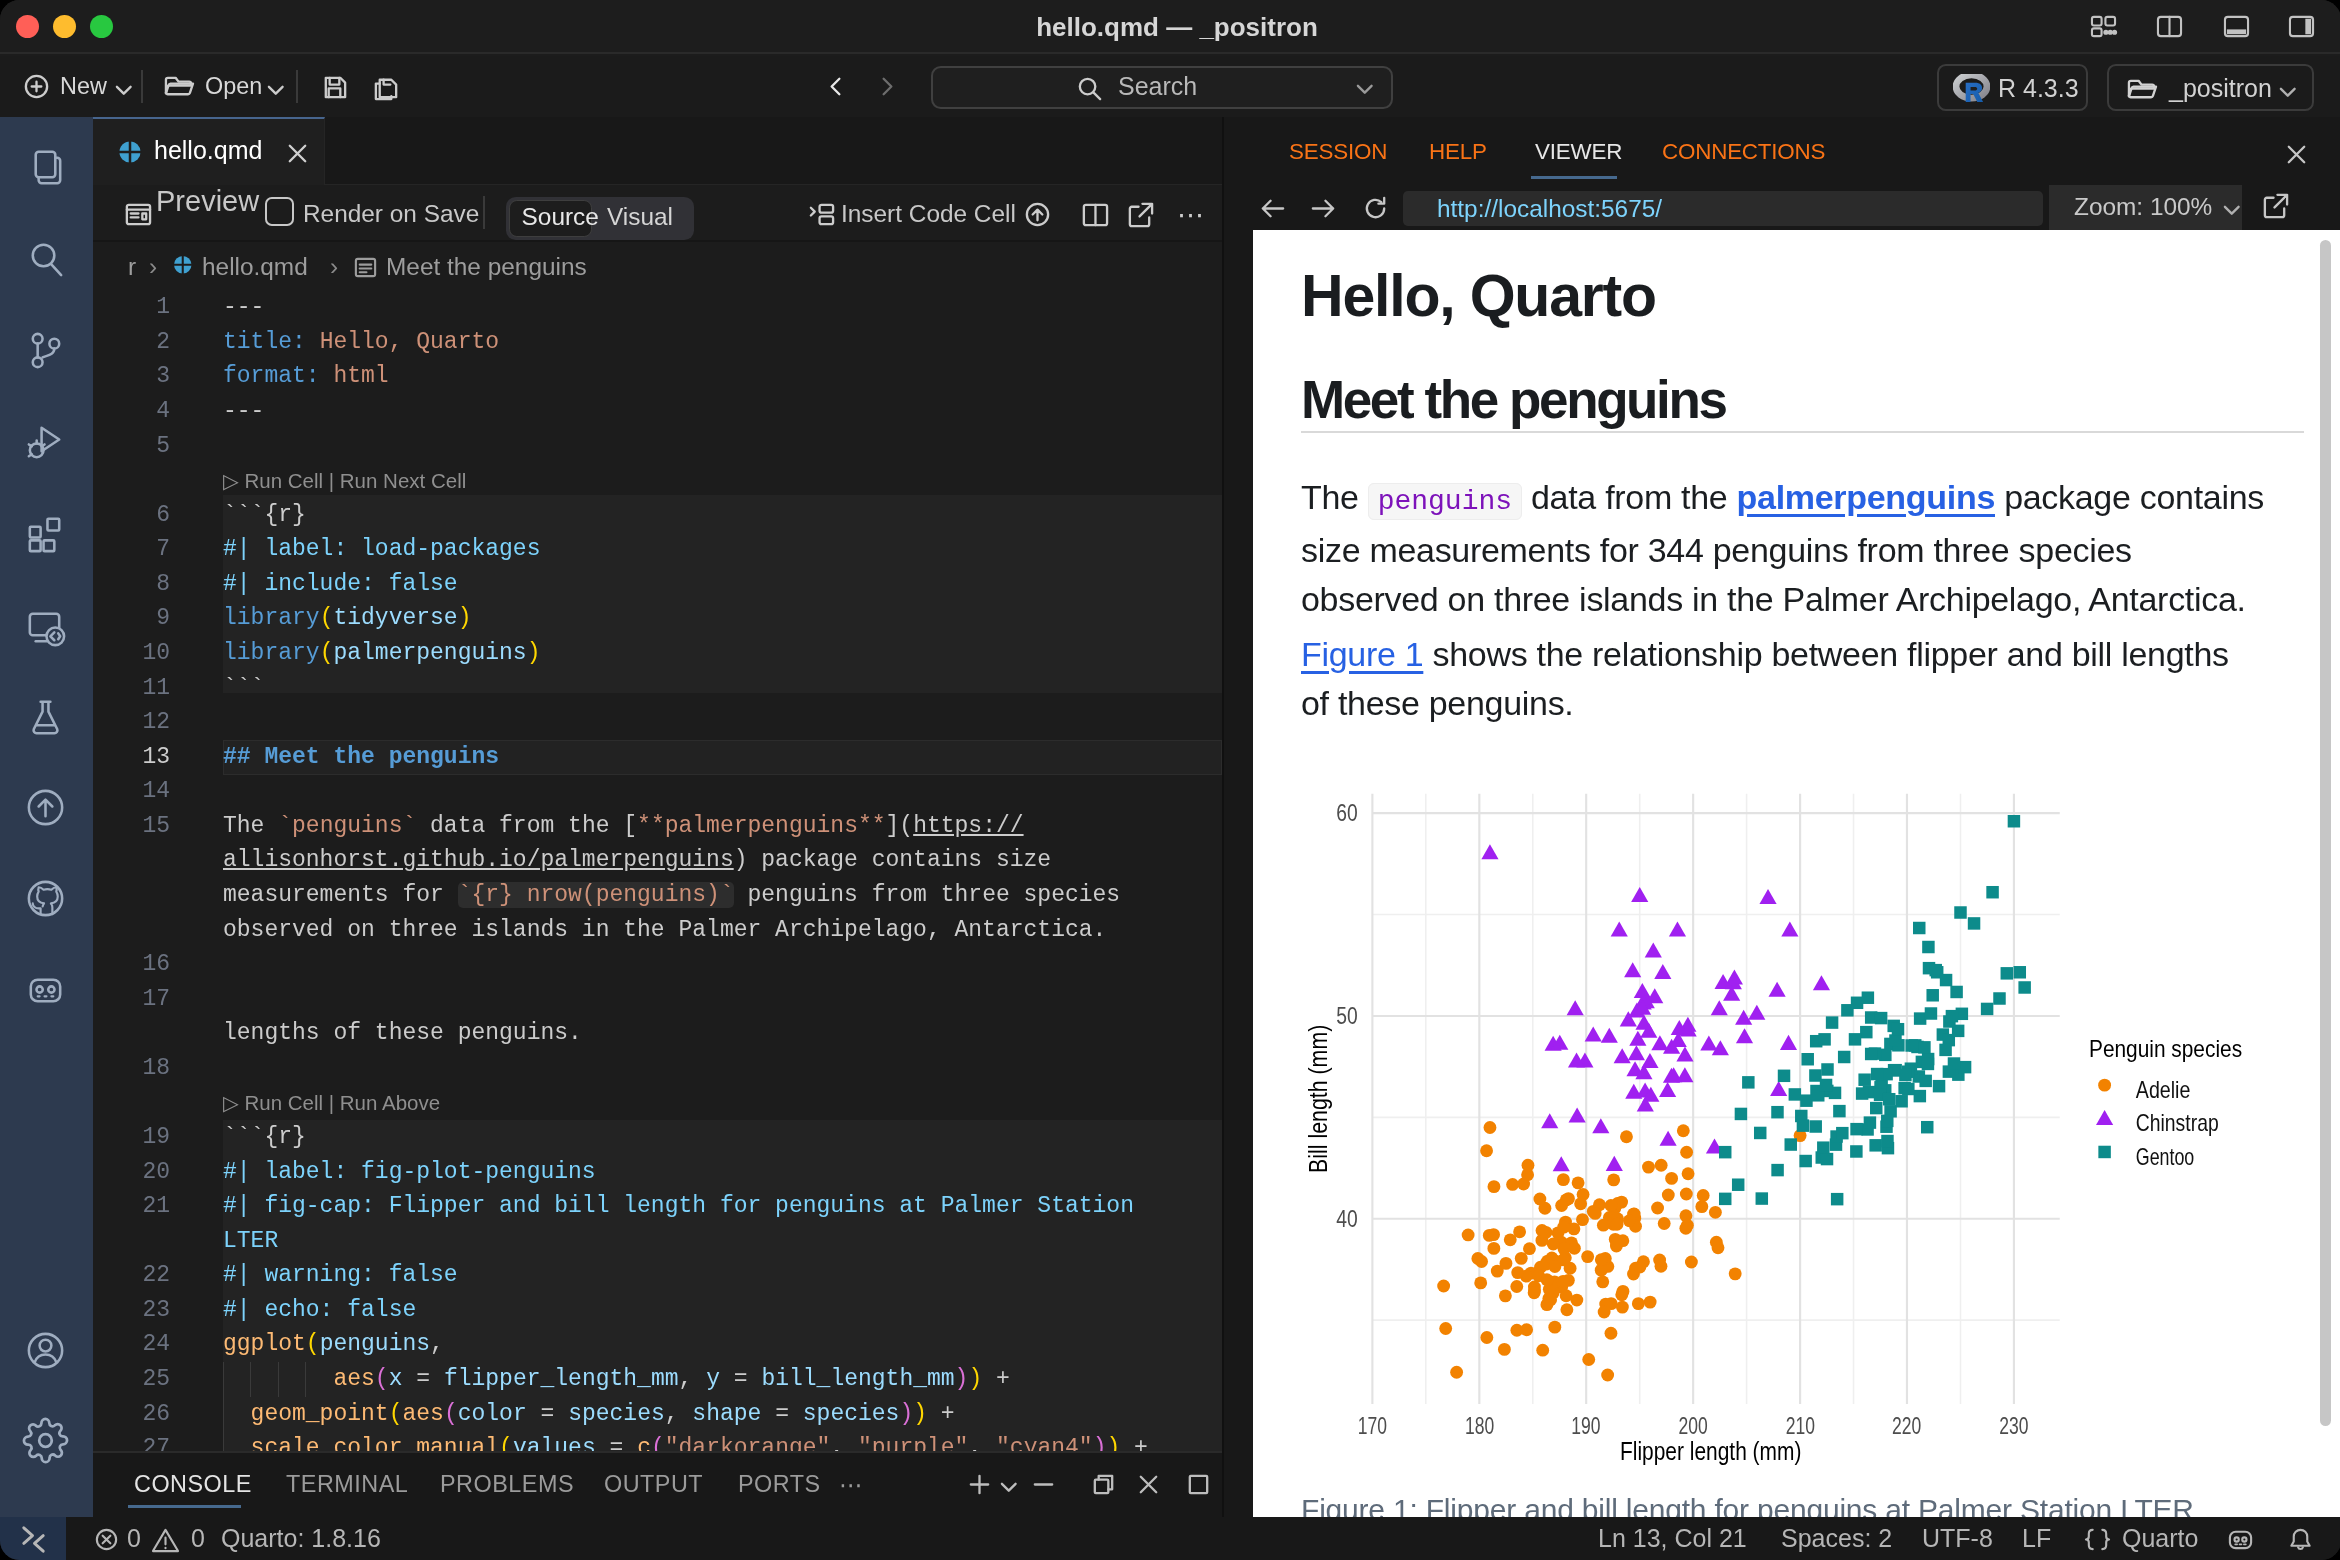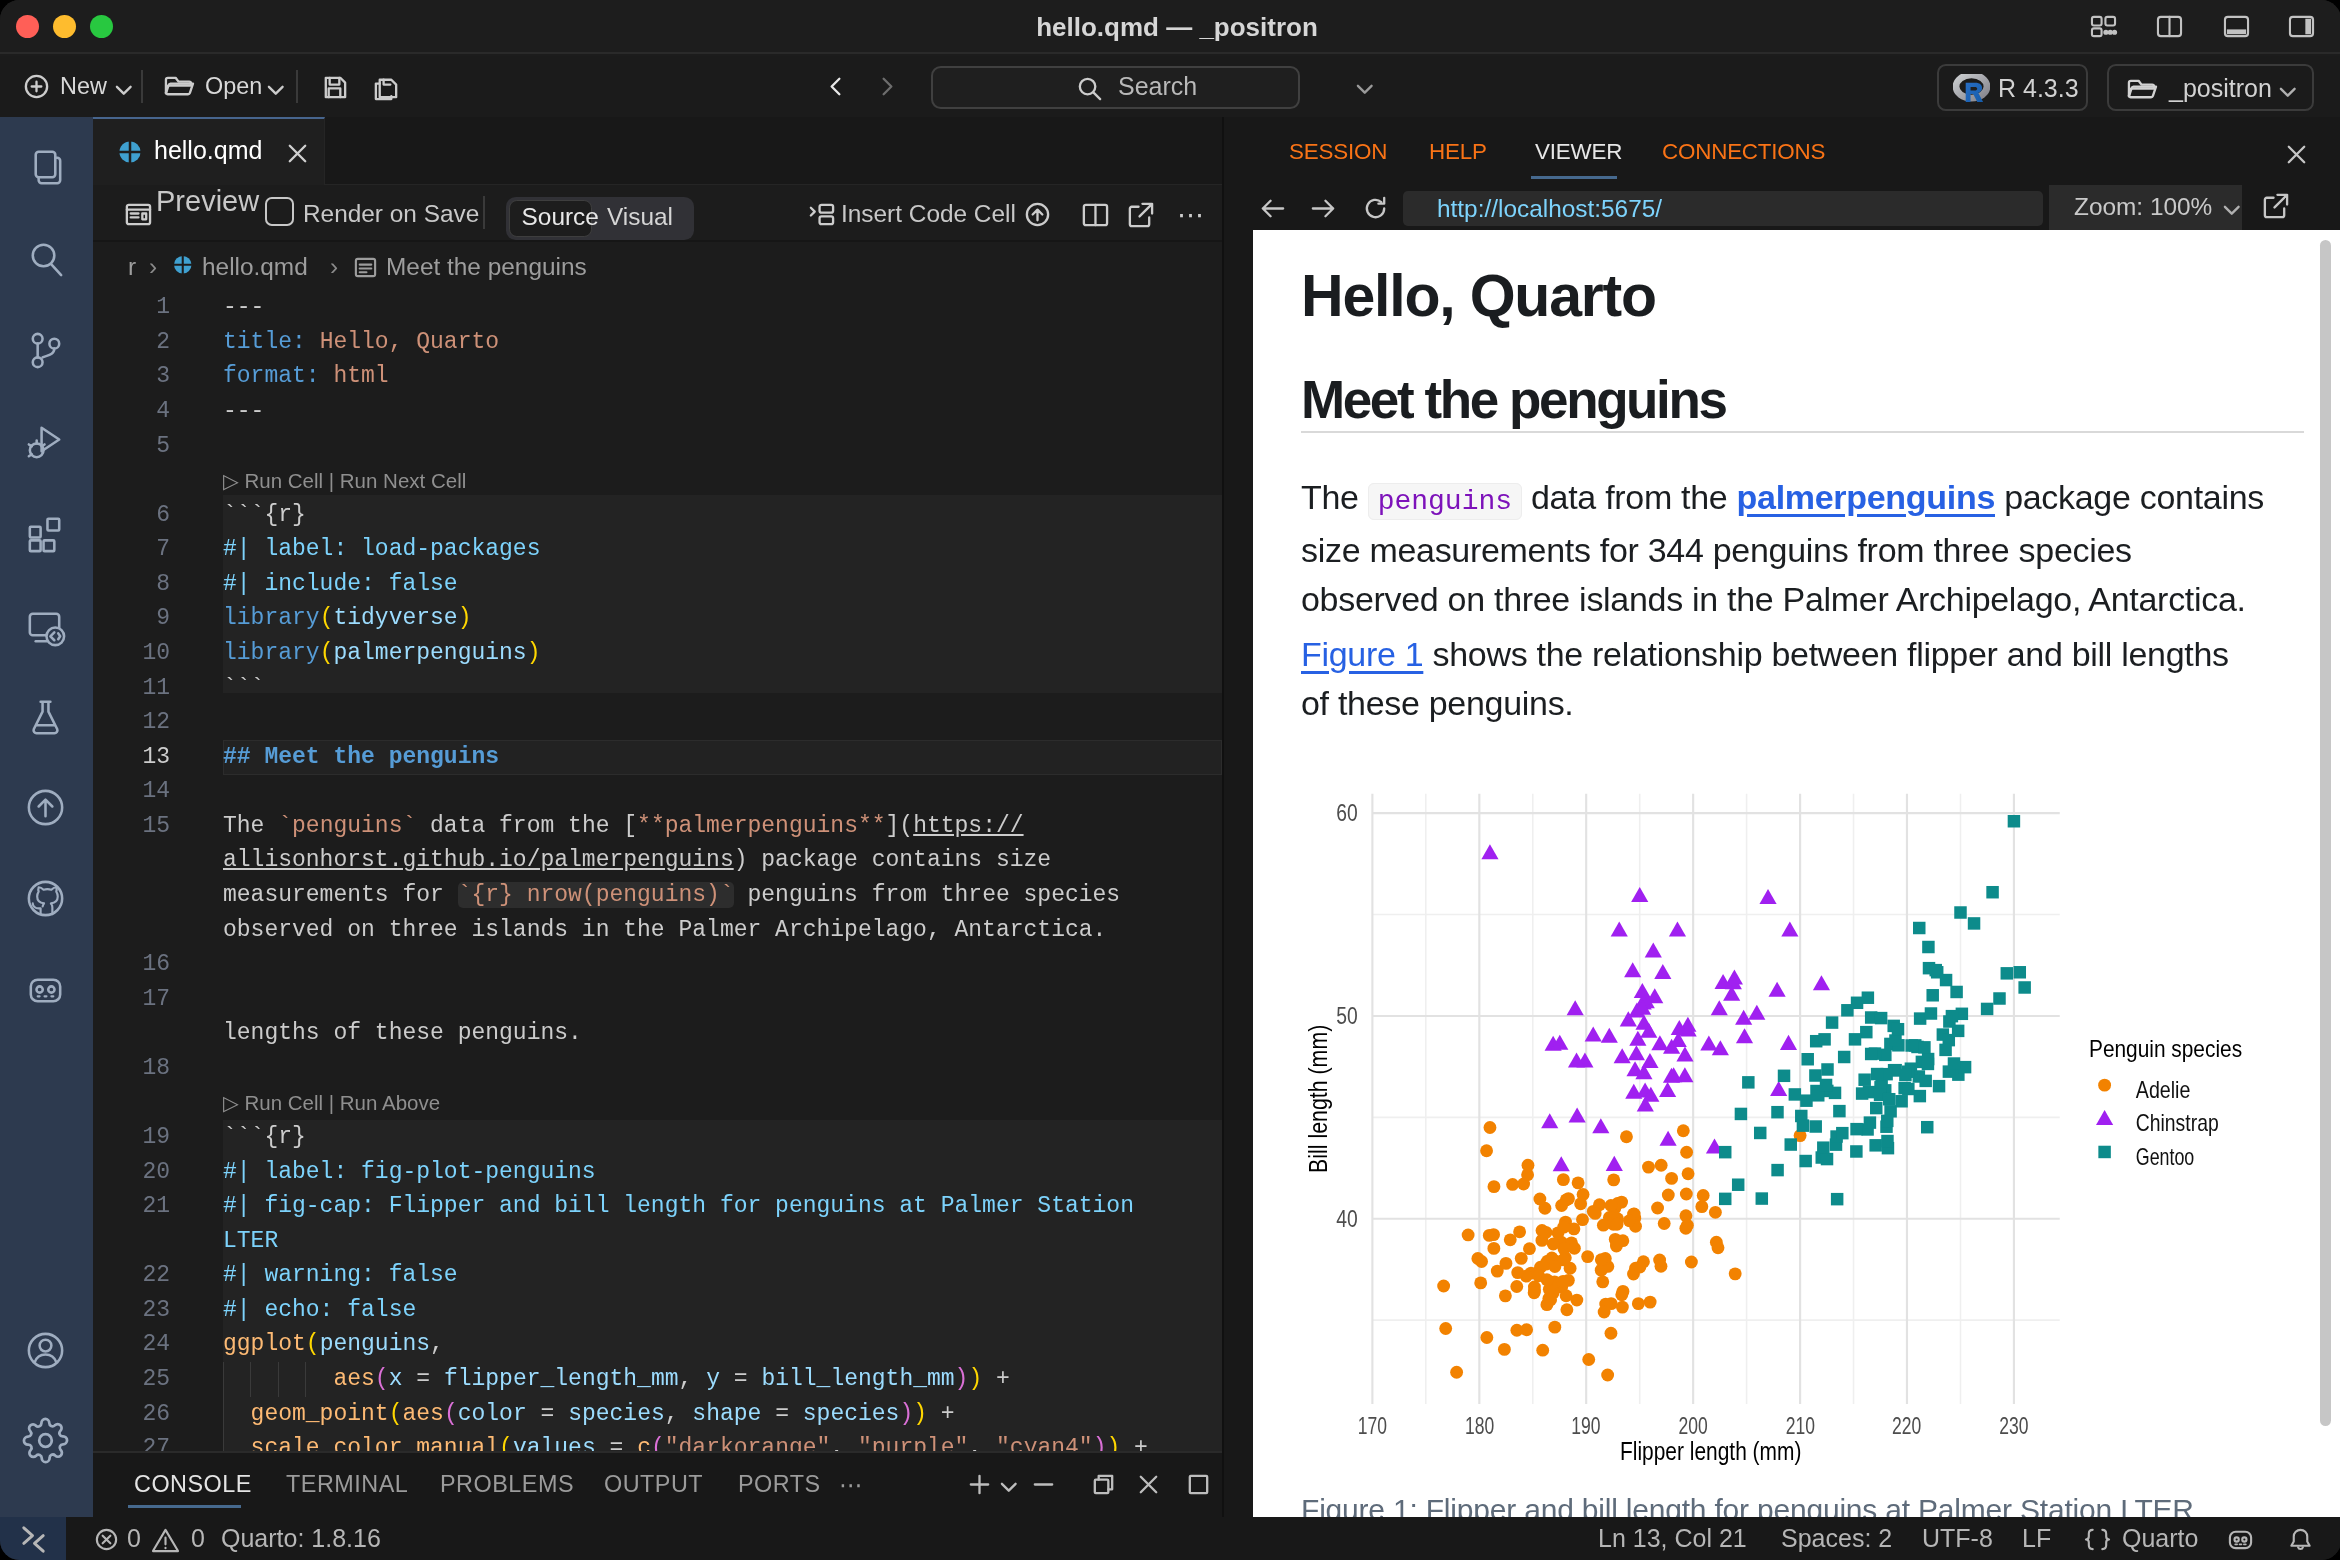--- a/index.html
+++ b/index.html
@@ -7,21 +7,21 @@
 
 #titlebar { position:absolute; left:0; top:0; width:2341px; height:54px; background:#1d1d1d; border-bottom:2px solid #2a2a2a; }
 .tl { position:absolute; top:14.6px; width:23.4px; height:23.4px; border-radius:50%; }
 #title { position:absolute; top:11.7px; left:0; width:2294px; text-align:center; color:#d6d6d6; font-size:26px; font-weight:bold;margin-left:30px; }
 .wicon { position:absolute; top:13.7px; color:#c2c2c2; }
 
 #toolbar { position:absolute; left:0; top:56px; width:2341px; height:61px; background:#1b1b1b; color:#d0d0d0; }
 .tbtxt { position:absolute; top:16.6px; font-size:23.4px; color:#d8d8d8; }
 .tbico { position:absolute; color:#cccccc; }
 .tbsep { position:absolute; top:13.7px; width:2px; height:33px; background:#3a3a3a; }
-#searchbox { position:absolute; left:931px; top:9.8px; width:369px; height:43px; border:2px solid #404040; border-radius:9.8px; background:#1f1f1f; color:#a6a6a6; }
+#searchbox { position:absolute; left:931px; top:9.8px; width:462px; height:43px; border:2px solid #404040; border-radius:9.8px; background:#1f1f1f; color:#a6a6a6; }
 .rbtn { position:absolute; top:7.8px; height:47px; border:2px solid #3b3b3b; border-radius:8.8px; color:#d2d2d2; font-size:25px; }
 
 #activitybar { position:absolute; left:0; top:117px; width:93px; height:1400px; background:#2d3a4f; }
 .aicon { position:absolute; left:22.4px; color:#9fadc0; }
 #editorcol { position:absolute; left:93px; top:117px; width:1129px; height:1334px; background:#1c1c1c; }
 #tabstrip { position:absolute; left:0; top:0; width:1129px; height:68px; background:#181818; border-bottom:1px solid #252525; }
 #tab { position:absolute; left:0; top:0; width:232px; height:68px; background:#1f1f1f; border-top:2.9px solid #47658e; border-right:1px solid #252525; }
 #edtoolbar { position:absolute; left:0; top:68px; width:1129px; height:57px; background:#1c1c1c; border-bottom:2px solid #161616; color:#c8c8c8; }
 #breadcrumb { position:absolute; left:0; top:0; width:1129px; height:47px; color:#9d9d9d; font-size:24.4px; }
 #editor { position:absolute; left:0; top:127px; width:1129px; height:1207px; }

